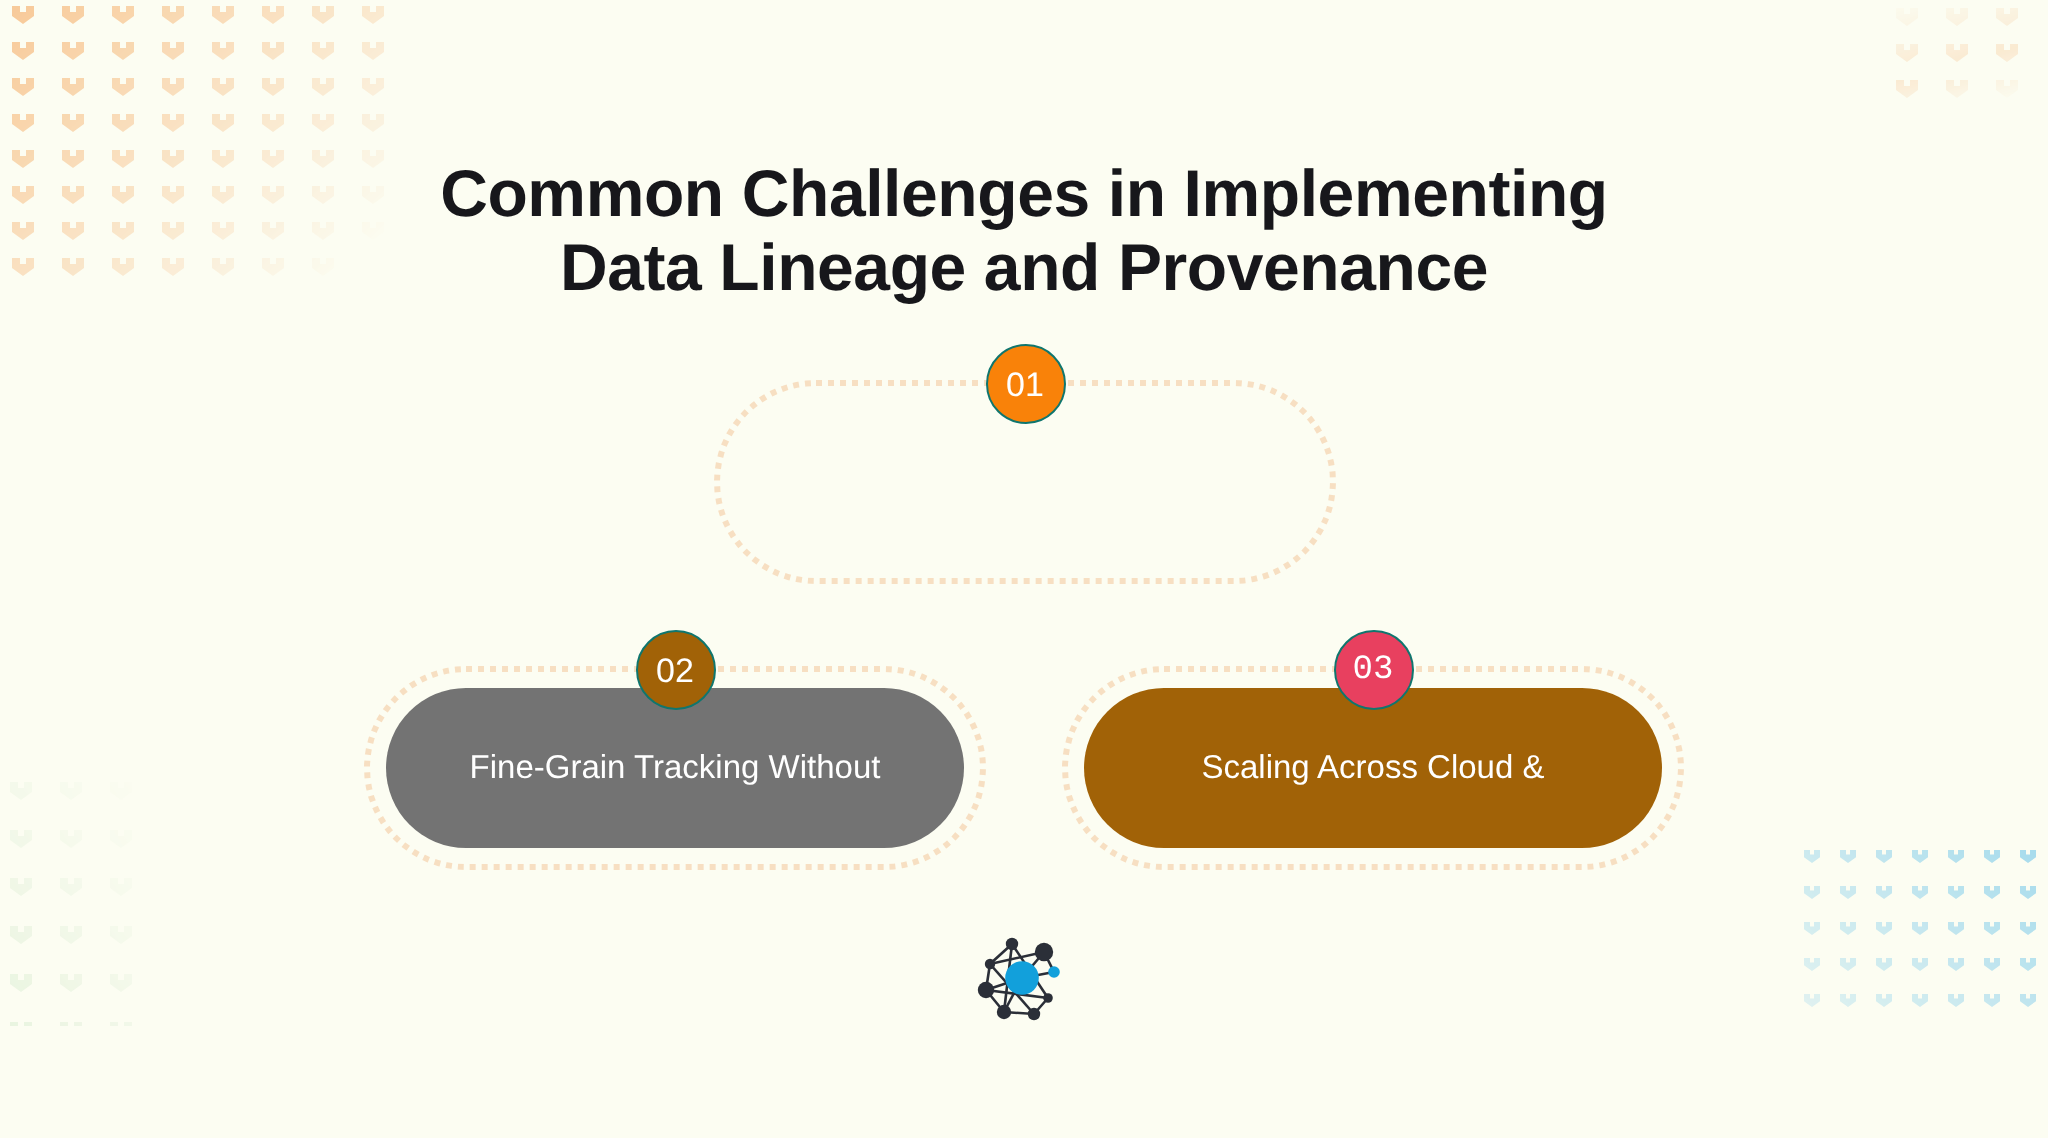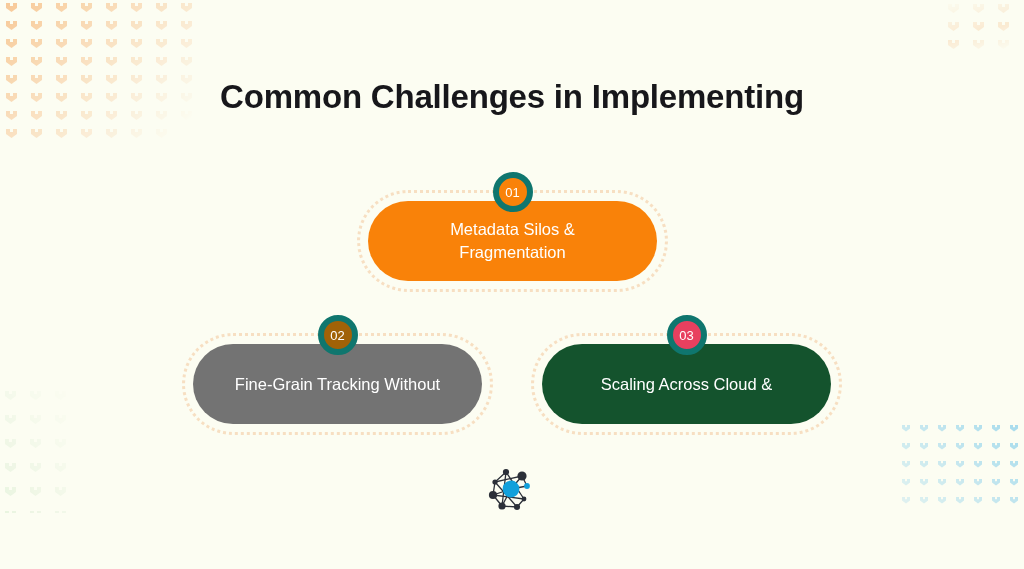--- a/index.html
+++ b/index.html
@@ -109,27 +109,27 @@
     line-height: 23px;
     padding: 0 18px;
     font-weight: normal;
   }
 
   .badge {
     position: absolute;
     width: 40px;
     height: 40px;
     border-radius: 50%;
-    border: 6px solid #0f766e;
+    border: 1px solid #0f766e;
     box-sizing: border-box;
     display: flex;
     align-items: center;
     justify-content: center;
     color: #ffffff;
-    font-size: 13px;
+    font-size: 17px;
     line-height: 1;
     z-index: 5;
   }
 
   
   #card-1 {
     left: 357px;
     top: 190px;
     width: 311px;
     height: 102px;
@@ -157,26 +157,27 @@
     top: -18px;
   }
 
   
   #card-3 {
     left: 531px;
     top: 333px;
     width: 311px;
     height: 102px;
   }
-  #card-3 .card-body { background: #14532d; }
+  #card-3 .card-body { background: #a16207; }
   #card-3 .badge {
     background: #e8405f;
     left: 50%;
     margin-left: -20px;
     top: -18px;
+    font-family: Liberation Mono, monospace;
   }
 
   
   .logo {
     position: absolute;
     left: 486px;
     top: 464px;
     width: 50px;
     height: 50px;
     z-index: 4;
@@ -407,30 +408,25 @@
         <use href="#chev-b" x="64" y="131"></use>
         <use href="#chev-b" x="82" y="131"></use>
         <use href="#chev-b" x="100" y="131"></use>
         <use href="#chev-b" x="118" y="131"></use>
         <use href="#chev-b" x="136" y="131"></use>
     </g>
   </svg>
 
   <h1 class="title">
     <span class="title-line">Common Challenges in Implementing</span>
+    <span class="title-line">Data Lineage and Provenance</span>
   </h1>
 
   <div class="card-wrap" id="card-1">
     <div class="card-outline"></div>
-    <div class="card-body">
-      <div class="card-text">
-        <span>Metadata Silos &amp;</span><br>
-        <span>Fragmentation</span>
-      </div>
-    </div>
     <div class="badge">01</div>
   </div>
 
   <div class="card-wrap" id="card-2">
     <div class="card-outline"></div>
     <div class="card-body">
       <div class="card-text">
         <span>Fine-Grain Tracking Without</span><br>
       </div>
     </div>

